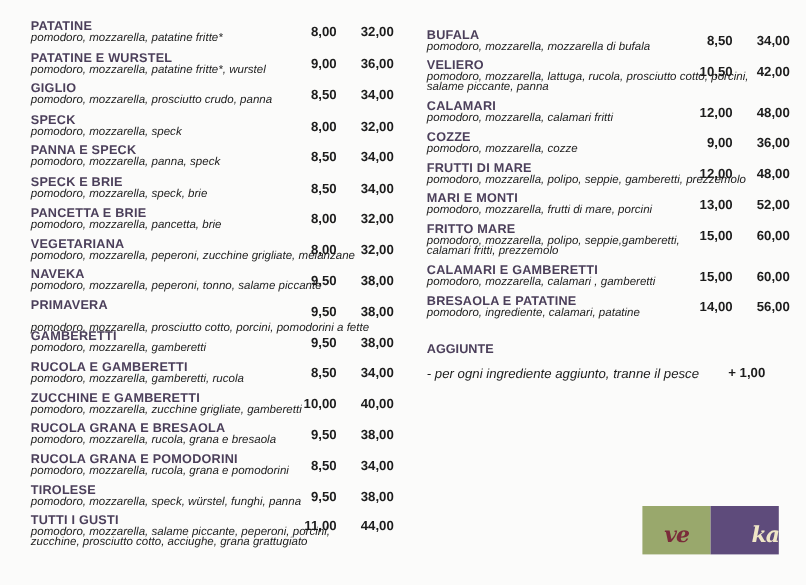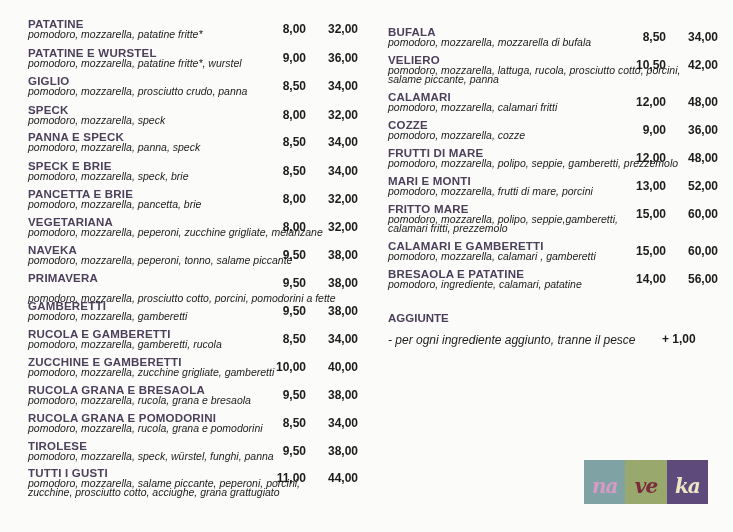--- a/index.html
+++ b/index.html
@@ -228,22 +228,19 @@
       <div class="price price-small">14,00</div>
       <div class="price price-large">56,00</div>
     </div>
   </div>
 
 <div class="aggiunte-title">AGGIUNTE</div>
 <div class="aggiunte-desc">- per ogni ingrediente aggiunto, tranne il pesce</div>
 <div class="aggiunte-price">+ 1,00</div>
 
 <div class="logo" id="logo" style="--c1: #7fa3a5; --c2: #99a86c; --c3: #5e4b7b;">
-  <div class="blk b1">
-      <span class="txt t1" style="color: rgb(215, 154, 196);">na</span>
-    </div>
   <div class="blk b2">
       <span class="txt t2" style="color: rgb(122, 44, 58);">ve</span>
     </div>
   <div class="blk b3">
-      <span class="txt t3" style="color: rgb(239, 230, 198);">ka</span>
+      <span class="txt t3" style="color: rgb(239, 230, 198); text-align: right;">ka</span>
     </div>
 </div>
 
 </body></html>

